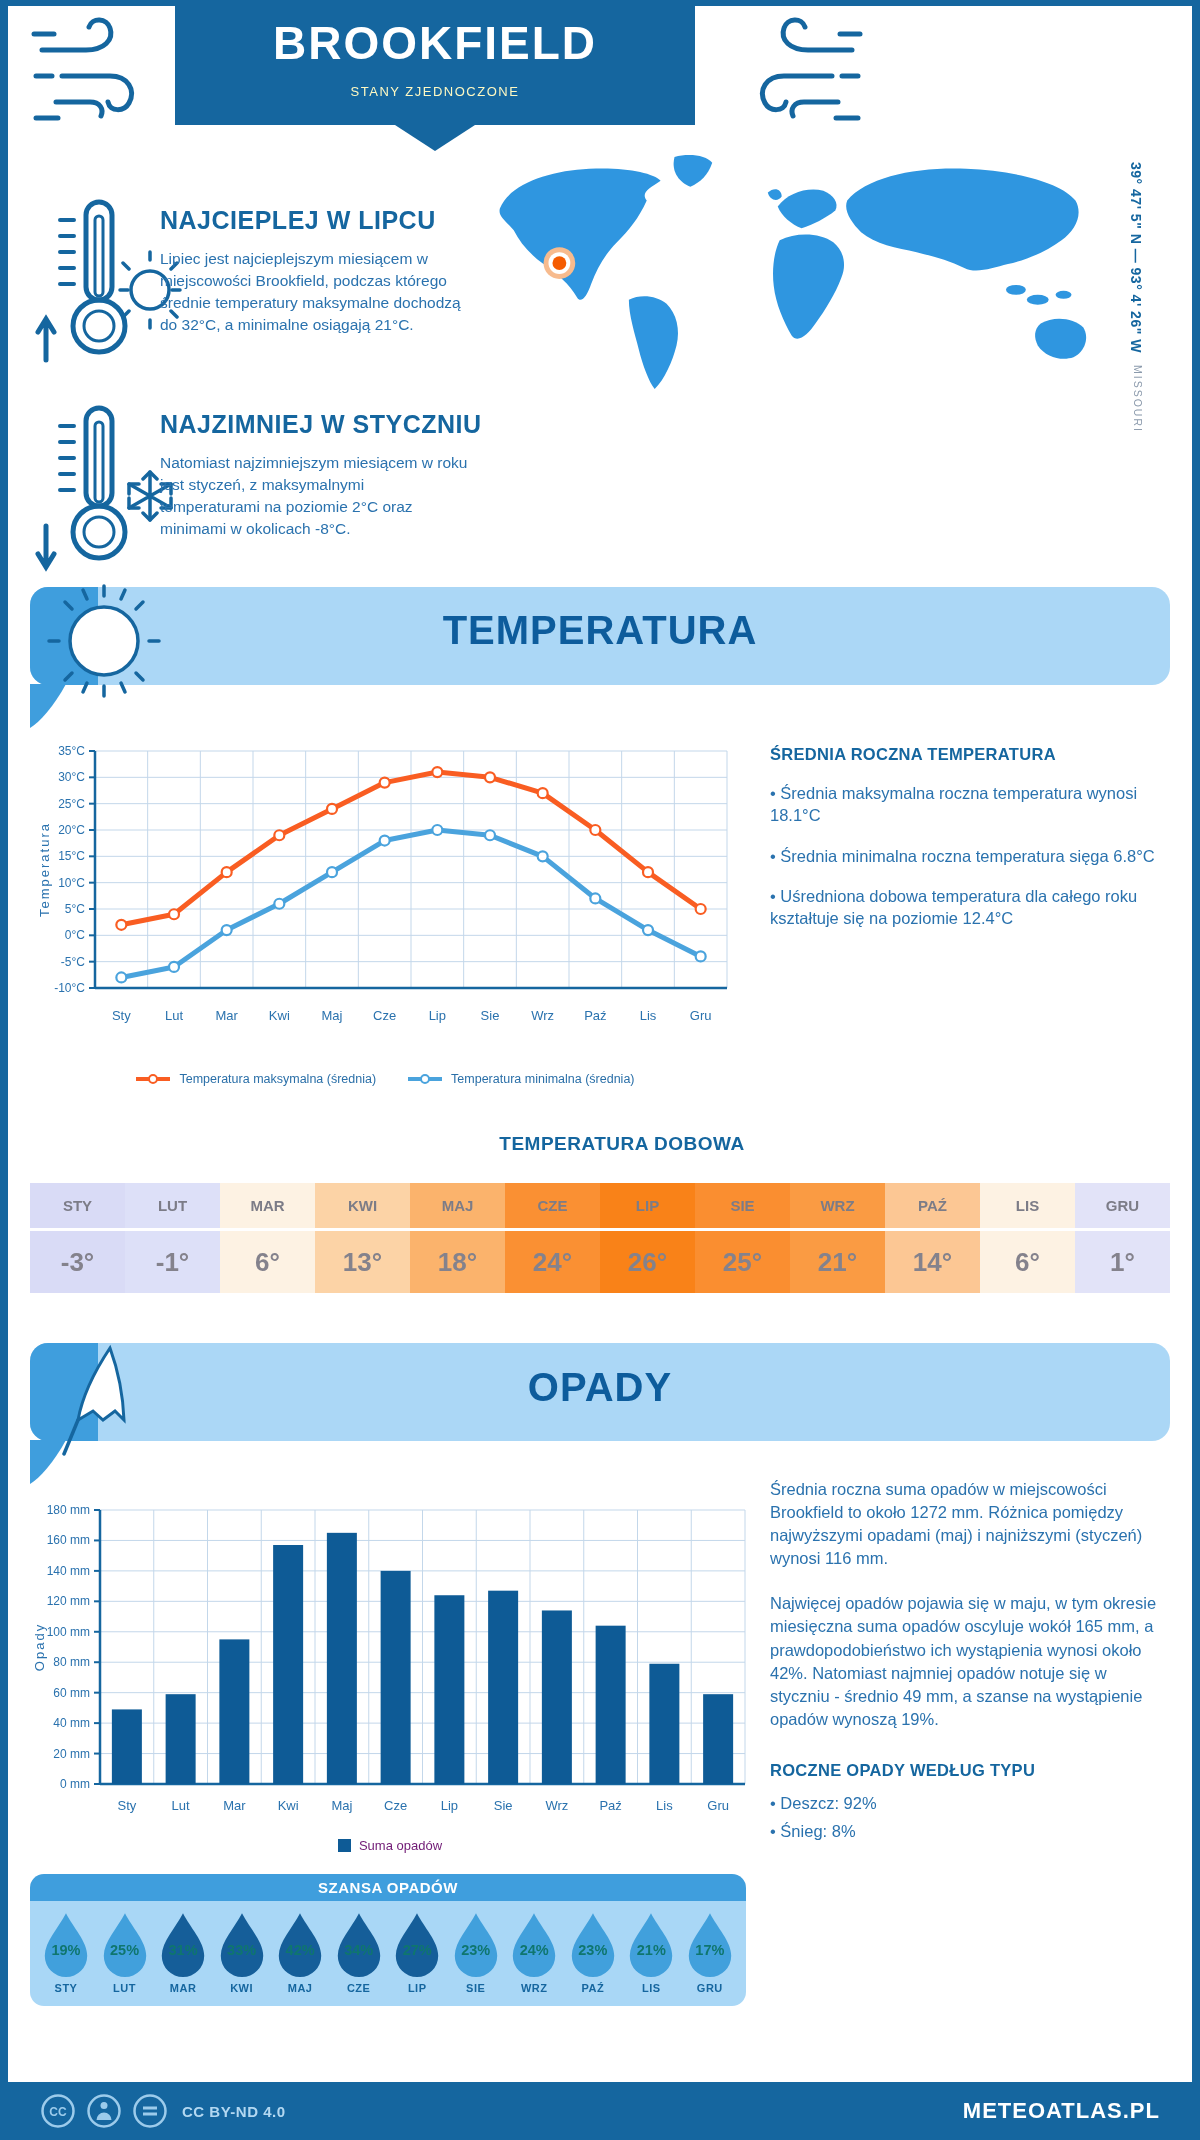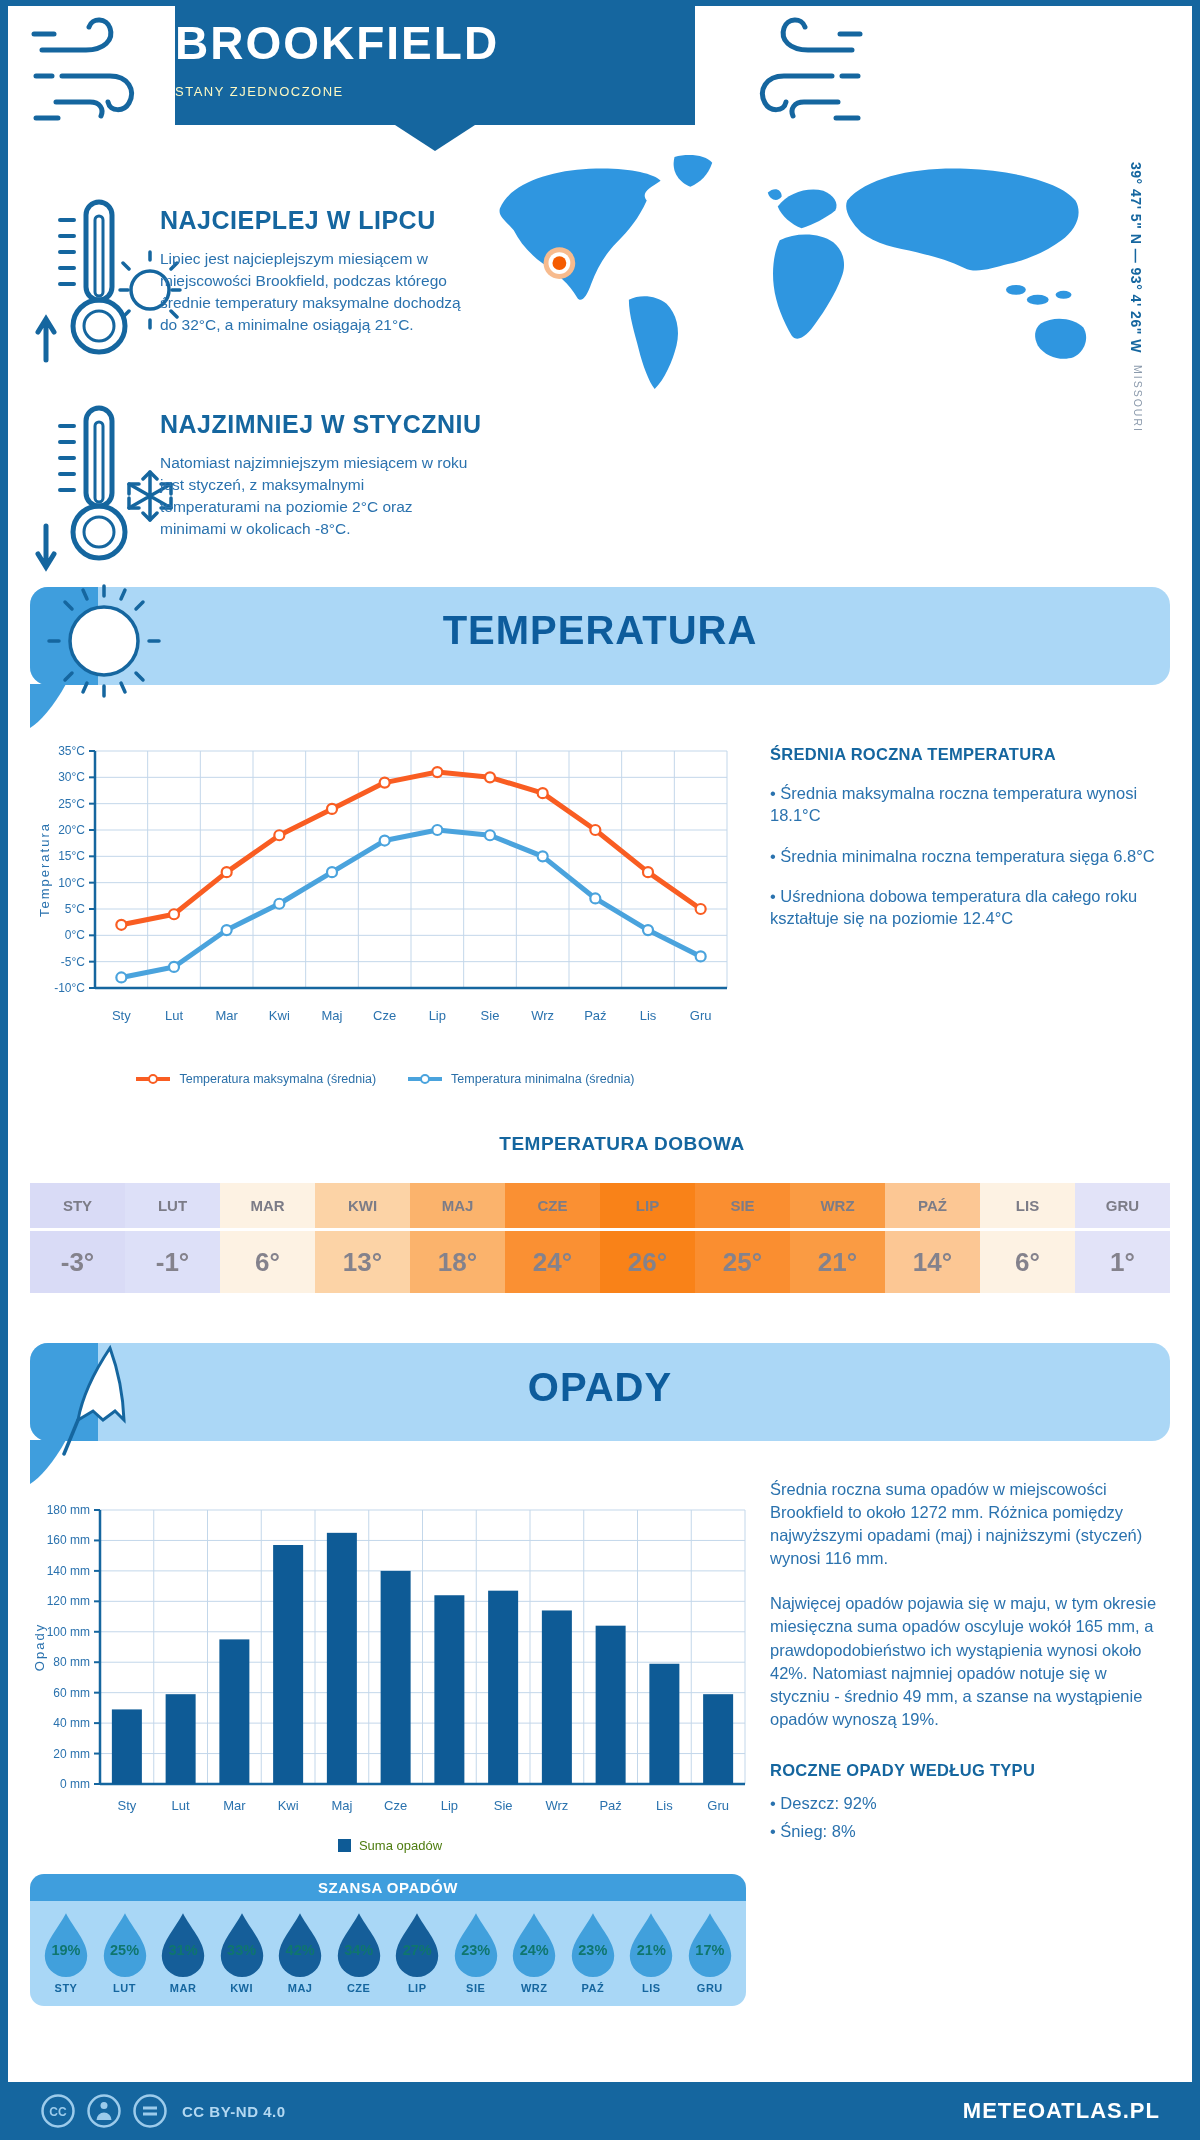--- a/index.html
+++ b/index.html
@@ -5,21 +5,21 @@
   * { margin:0; padding:0; box-sizing:border-box; }
   body { background:#ffffff; font-family:"Liberation Sans", sans-serif; }
   .page { position:relative; width:1200px; height:2140px; background:#ffffff; overflow:hidden; }
   .abs { position:absolute; }
 
   
   .frame { position:absolute; background:#15669f; }
 
   
   .header-banner { left:175px; top:0; width:520px; height:125px; background:#15669f;
-    display:flex; flex-direction:column; }
+    display:flex; flex-direction:column; align-items:center; }
   .header-banner .title { margin-top:16px; font-size:46px; font-weight:bold; color:#ffffff; letter-spacing:2px; }
   .header-banner .subtitle { margin-top:14px; font-size:13px; color:#fef9c3; letter-spacing:1.5px; }
   .banner-point { left:395px; top:125px; width:0; height:0;
     border-left:40px solid transparent; border-right:40px solid transparent; border-top:26px solid #15669f; }
 
   
   .hl-title { font-size:25px; font-weight:bold; color:#15669f; letter-spacing:.5px; }
   .hl-text  { font-size:15.5px; line-height:1.42; color:#2a72ae; width:308px; }
 
   
@@ -47,21 +47,21 @@
 
   .daily-title { left:0; width:1200px; text-align:center; font-size:19px; font-weight:bold; color:#15669f; letter-spacing:.5px;padding-left:44px; }
   .daily-table { left:30px; top:1183px; width:1140px; display:grid; grid-template-columns:repeat(12,1fr); }
   .daily-col .m { height:48px; display:flex; align-items:center; justify-content:center;
                   font-size:15px; font-weight:bold; color:#7c7c87; border-bottom:3px solid #ffffff; }
   .daily-col .v { height:62px; display:flex; align-items:center; justify-content:center;
                   font-size:26px; font-weight:bold; color:#84828c; }
 
   .bar-legend { left:30px; top:1838px; width:720px; display:flex; justify-content:center; align-items:center; gap:8px; }
   .bar-legend .sq { width:13px; height:13px; background:#0e5b96; }
-  .bar-legend .lb { font-size:13px; color:#4d7c0f; }
+  .bar-legend .lb { font-size:13px; color:#701a75; }
 
   
   .chance-box { left:30px; top:1874px; width:716px; }
   .chance-head { height:27px; background:#3f9edd; border-radius:14px 14px 0 0;
                  display:flex; align-items:center; justify-content:center;
                  color:#ffffff; font-weight:bold; font-size:15px; letter-spacing:.5px; }
   .chance-body { background:#a9d7f6; border-radius:0 0 14px 14px; padding:10px 8px 12px 8px;
                  display:flex; justify-content:space-between; }
   .drop-cell { position:relative; width:56px; text-align:center; }
   .drop-cell .pct { position:absolute; left:0; top:31px; width:56px; text-align:center;

